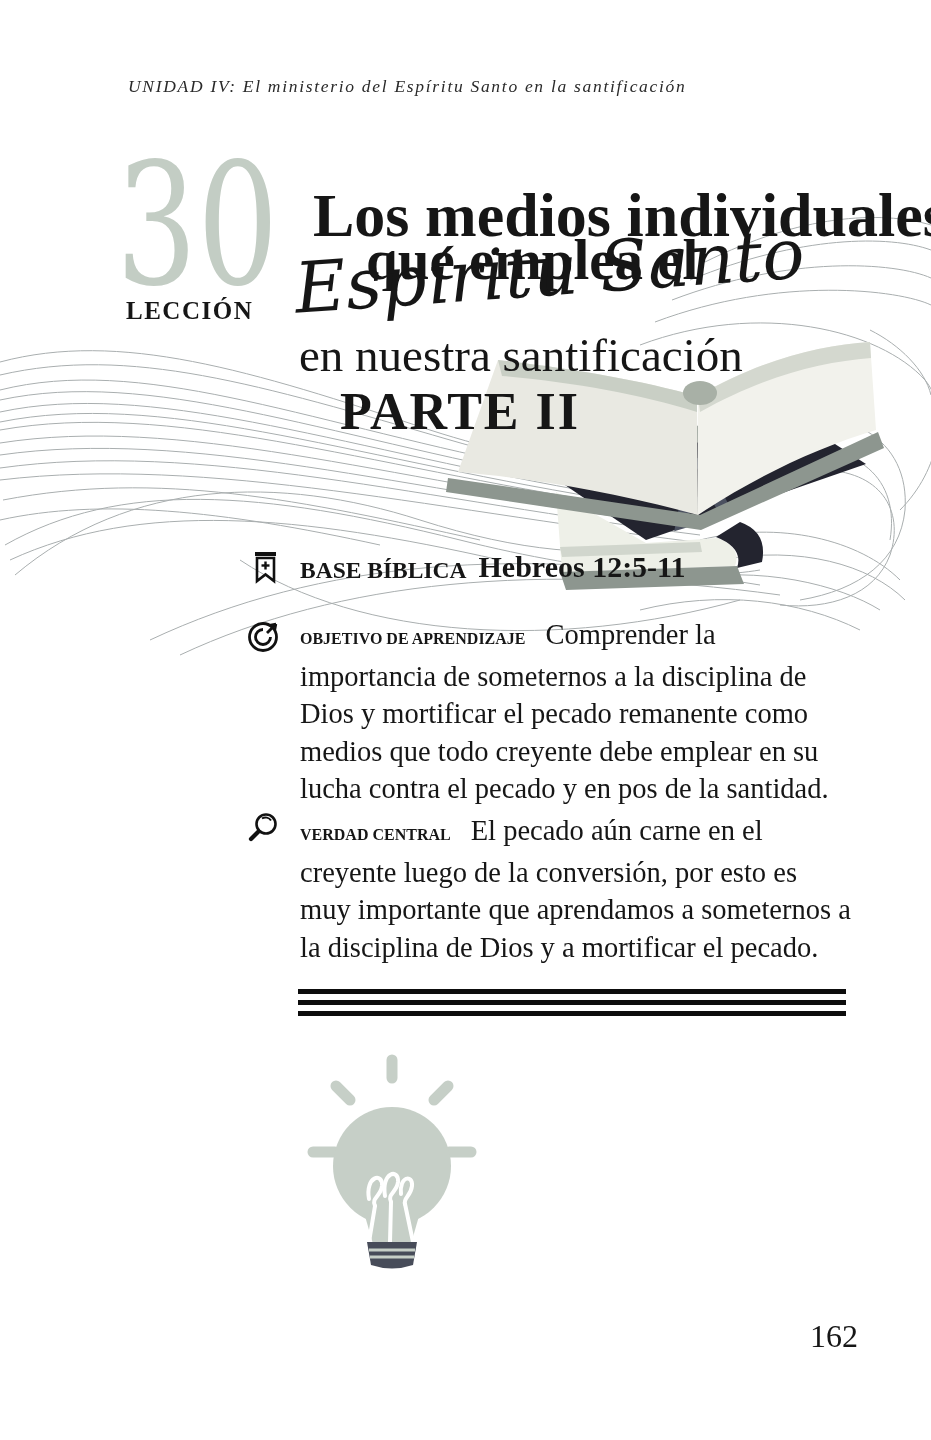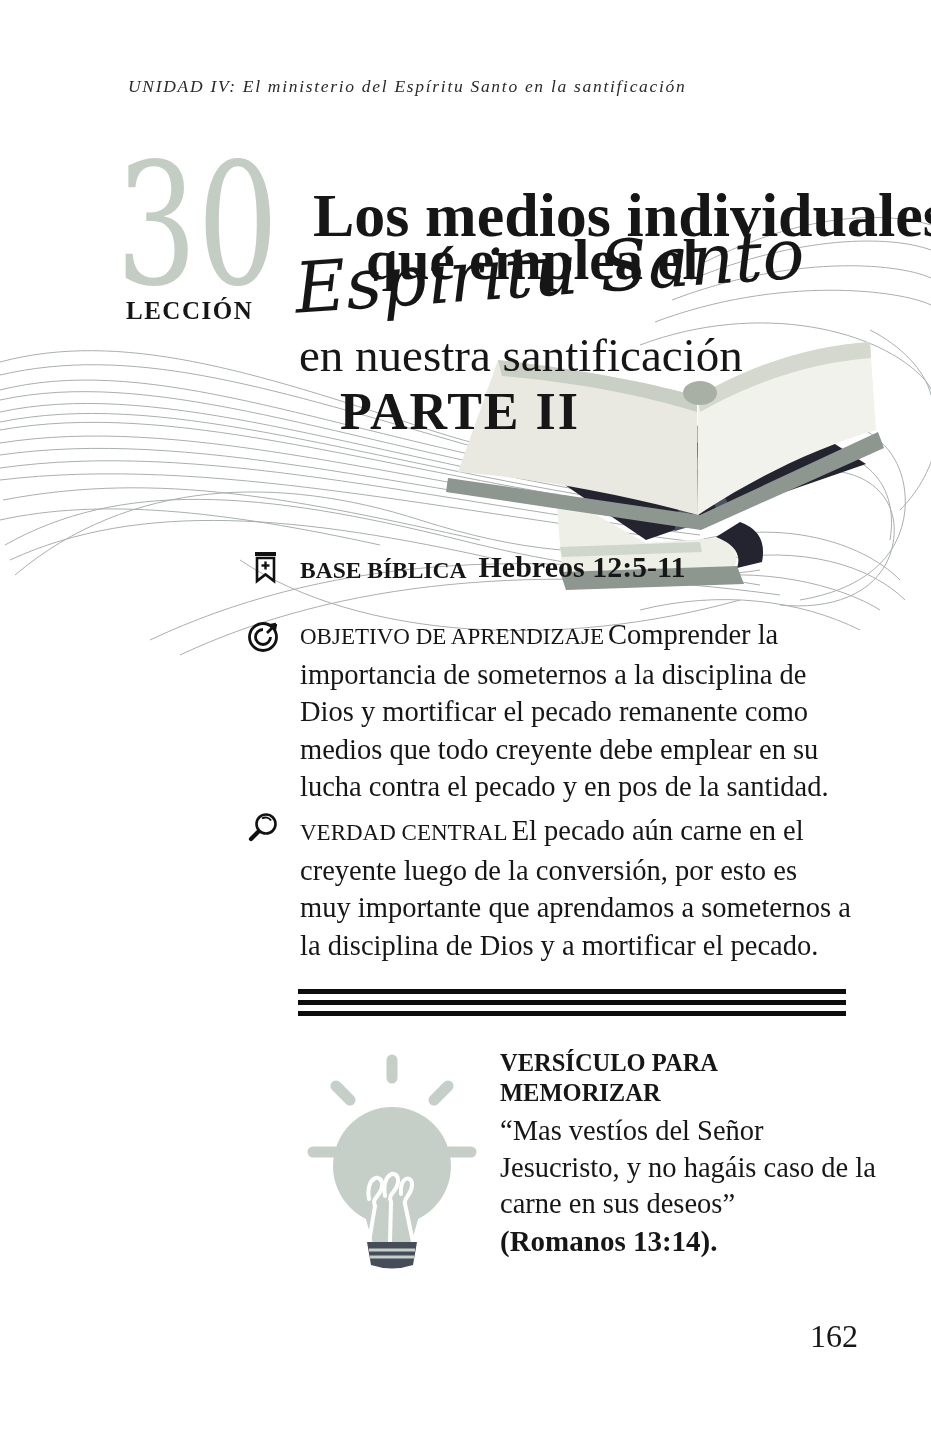--- a/index.html
+++ b/index.html
@@ -20,21 +20,21 @@
   .title-script{left:292px;top:248px;font-size:70px;font-style:italic;font-family:"DejaVu Serif",serif;
                 transform:rotate(-4deg);transform-origin:left top;z-index:3;}
   .title-3{left:299px;top:328px;font-size:47px;font-weight:normal;z-index:3;}
   .title-part{left:340px;top:382px;font-size:52px;font-weight:bold;letter-spacing:2px;z-index:3;}
   
   .base-row{left:300px;top:550px;display:flex;align-items:flex-end;z-index:3;}
   .base-label{font-weight:bold;font-size:23.5px;margin-right:12px;}
   .base-value{font-size:30px;font-weight:bold;}
   .info-text{position:absolute;left:300px;width:552px;font-size:28.5px;line-height:37.5px;
              white-space:normal;margin:0;z-index:3;}
-  .info-label{font-weight:normal;font-size:23px;margin-right:4px;}
+  .info-label{font-weight:bold;font-size:16px;margin-right:20px;}
   .objetivo-text{top:616px;}
   .verdad-text{top:812px;}
   .section-icon{position:absolute;z-index:3;}
   .icon-base{left:252px;top:551px;}
   .icon-target{left:245px;top:617px;}
   .icon-magnifier{left:246px;top:811px;}
   
   .triple-rule{position:absolute;left:298px;top:989px;width:548px;z-index:3;}
   .triple-rule .bar{height:5px;background:#0d0d0d;margin-bottom:6px;}
   .triple-rule .bar:last-child{margin-bottom:0;}
@@ -167,21 +167,16 @@
       <path d="M82,152 C78,128 96,124 95,138 C94,148 84,150 88,158"></path>
       <path d="M98,150 C96,132 110,130 109,142 C108,152 100,154 102,160"></path>
       <line x1="72" y1="162" x2="66" y2="198"></line>
       <line x1="88" y1="158" x2="87" y2="198"></line>
       <line x1="102" y1="160" x2="110" y2="198"></line>
     </g>
     <path d="M64,198 L114,198 L110,221 Q89,228 68,221 Z" fill="#474c59"></path>
     <line x1="66" y1="206" x2="112" y2="206" stroke="#c6cfc7" stroke-width="3"></line>
     <line x1="67" y1="213" x2="111" y2="213" stroke="#c6cfc7" stroke-width="3"></line>
   </svg>
-  <div class="verse-block">
-    <div class="verse-label">VERSÍCULO PARA MEMORIZAR</div>
-    <div class="verse-quote">“Mas vestíos del Señor Jesucristo, y no hagáis caso de la carne en sus deseos”</div>
-    <div class="verse-ref">(Romanos 13:14).</div>
-  </div>
 
   <div class="abs footer-page">162</div>
 
 </div>
 
 </body></html>

